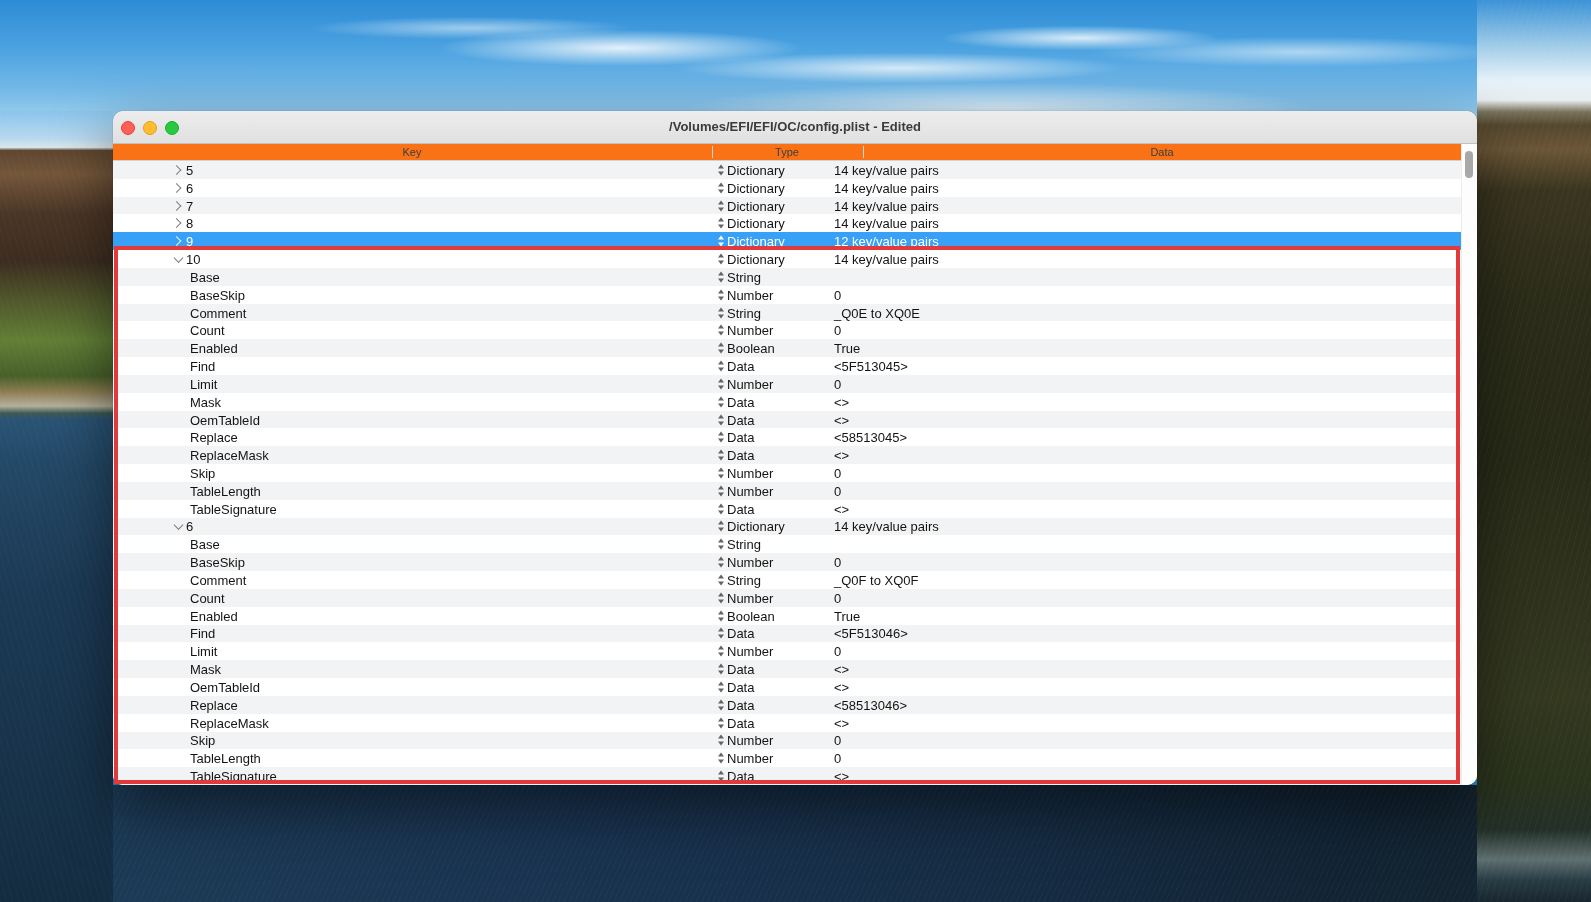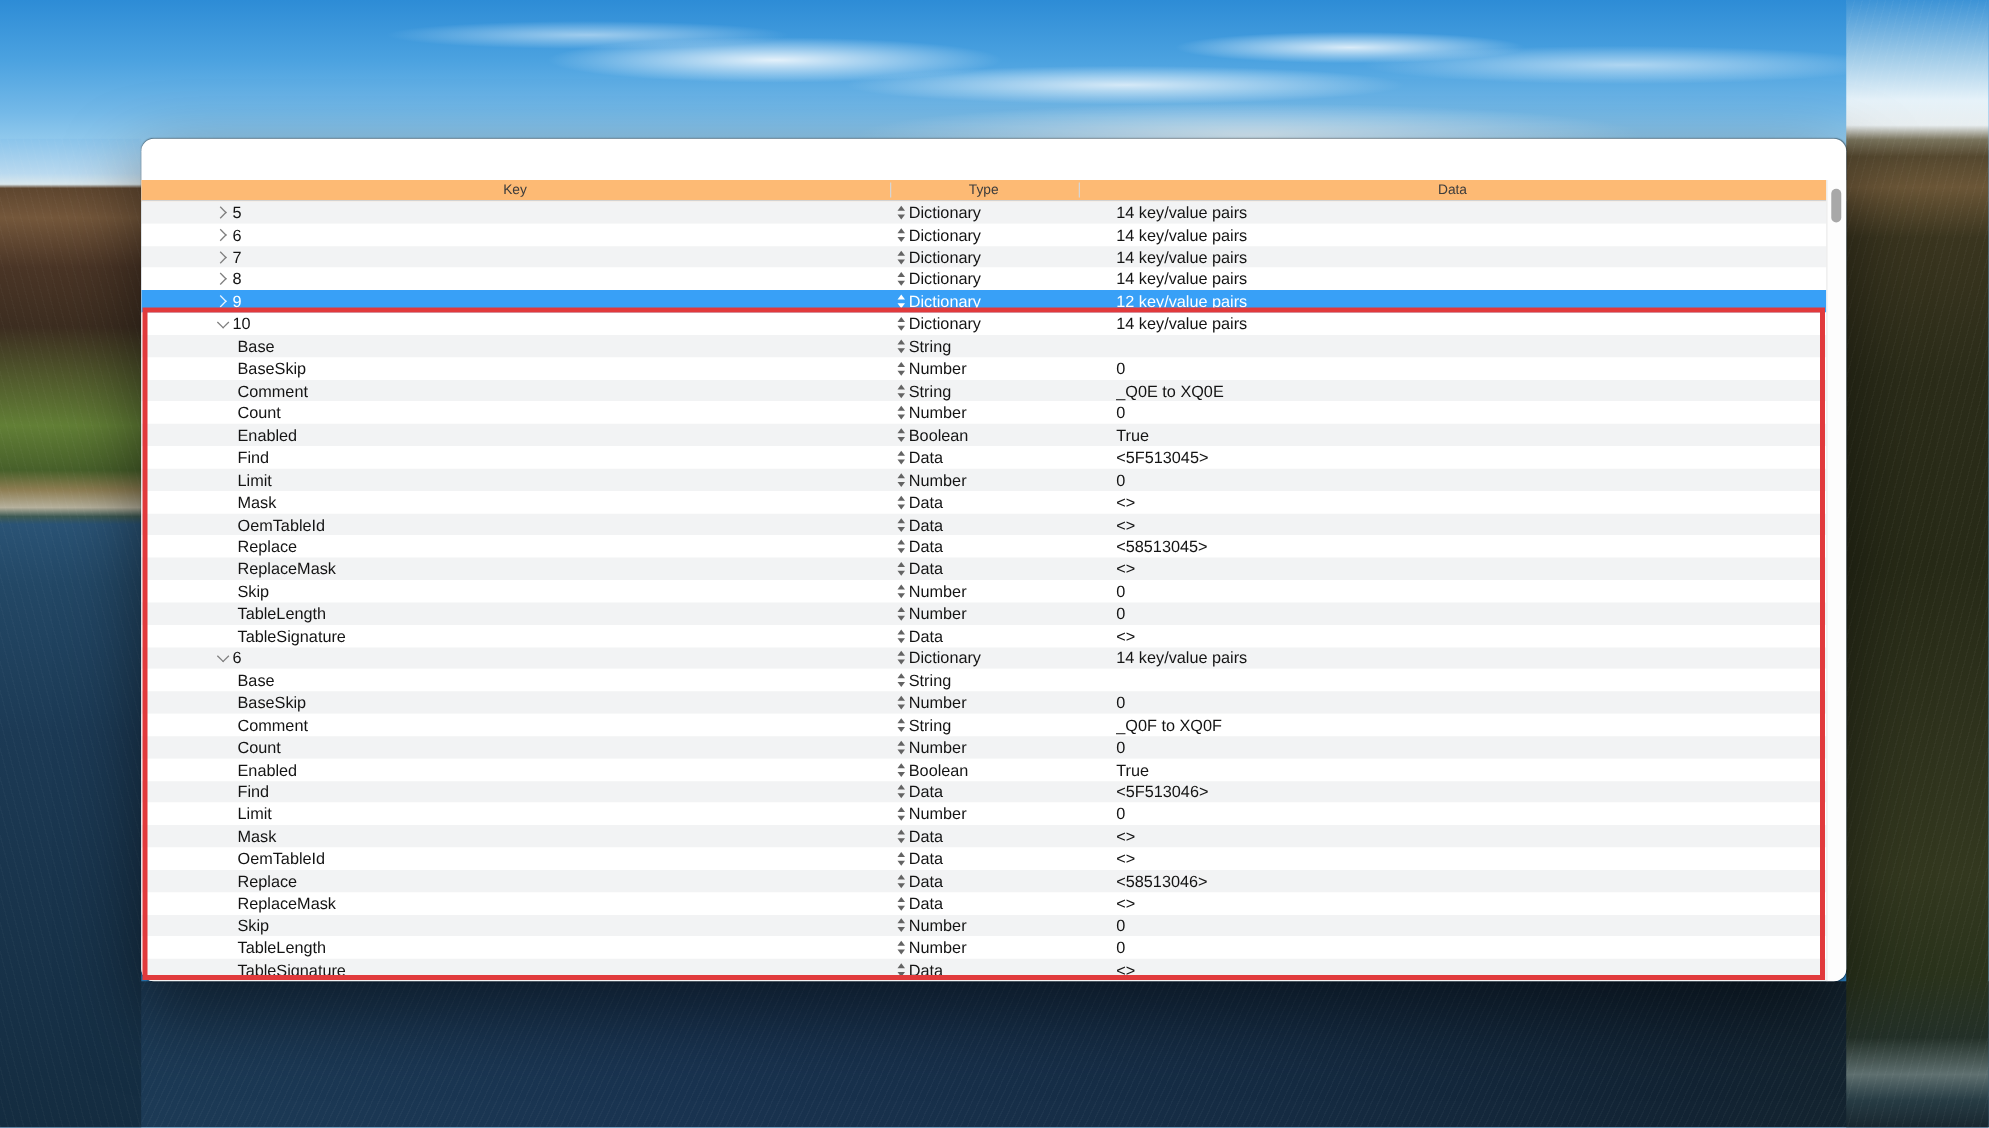--- a/index.html
+++ b/index.html
@@ -67,21 +67,21 @@
     white-space:nowrap;
   }
   .lights{position:absolute;left:8px;top:10px;display:flex;gap:8px;}
   .light{width:12px;height:12px;border-radius:50%;display:inline-block;}
   .light.red{background:#ff5f57;border:0.5px solid #e0443e;}
   .light.yellow{background:#febc2e;border:0.5px solid #d9a023;}
   .light.green{background:#28c840;border:0.5px solid #1dad32;}
   
   #header{
     position:absolute;left:0;top:33px;width:100%;height:16px;
-    background:#fdba74;border-bottom:1px solid #d2d2d2;
+    background:#f97316;border-bottom:1px solid #d2d2d2;
     font-size:11px;color:#3c3c3c;
   }
   .hlabel{position:absolute;top:0;line-height:16px;transform:translateX(-50%);}
   #h-key{left:299px;}
   #h-type{left:674px;text-align:center;}
   #h-value{left:1049px;}
   .hdiv{position:absolute;top:2px;bottom:2px;width:1px;background:#d5d5d5;}
   #hdiv1{left:599px;} #hdiv2{left:750px;}
   
   #rows{
@@ -105,21 +105,21 @@
     content:"";position:absolute;left:0;top:0;
     border-left:3.5px solid transparent;border-right:3.5px solid transparent;border-bottom:4px solid #636363;
   }
   .stepper::after{
     content:"";position:absolute;left:0;bottom:0;
     border-left:3.5px solid transparent;border-right:3.5px solid transparent;border-top:4px solid #636363;
   }
   .selected .stepper::before{border-bottom-color:#ffffff;}
   .selected .stepper::after{border-top-color:#ffffff;}
   .ttext{position:absolute;left:614px;top:50%;transform:translateY(-50%);white-space:nowrap;}
-  .vcell{position:absolute;left:780px;top:50%;transform:translateY(-50%);white-space:nowrap;}
+  .vcell{position:absolute;left:721px;top:50%;transform:translateY(-50%);white-space:nowrap;}
   
   #scroll-track{
     position:absolute;top:33px;right:0;bottom:0;width:15px;
     background:#fdfdfd;border-left:1px solid #ececec;
   }
   #scroll-thumb{
     position:absolute;top:7px;left:3px;width:8px;height:27px;border-radius:4px;background:#a8a8a8;
   }
   
   #annotation{
@@ -130,20 +130,28 @@
 </head>
 <body>
 
 <div class="wp" id="wp-sky"></div>
 <div class="wp" id="wp-clouds"></div>
 <div class="wp" id="wp-bottom"></div>
 <div class="wp" id="wp-left"></div>
 <div class="wp" id="wp-right"></div>
 
 <div id="window">
+  <div id="titlebar">
+    <div class="lights">
+      <span class="light red"></span>
+      <span class="light yellow"></span>
+      <span class="light green"></span>
+    </div>
+    <div id="title">/Volumes/EFI/EFI/OC/config.plist - Edited</div>
+  </div>
 
   <div id="header">
     <span class="hlabel" id="h-key">Key</span>
     <span class="hlabel" id="h-type">Type</span>
     <span class="hlabel" id="h-value">Data</span>
     <span class="hdiv" id="hdiv1"></span>
     <span class="hdiv" id="hdiv2"></span>
   </div>
 
   <div id="rows">

